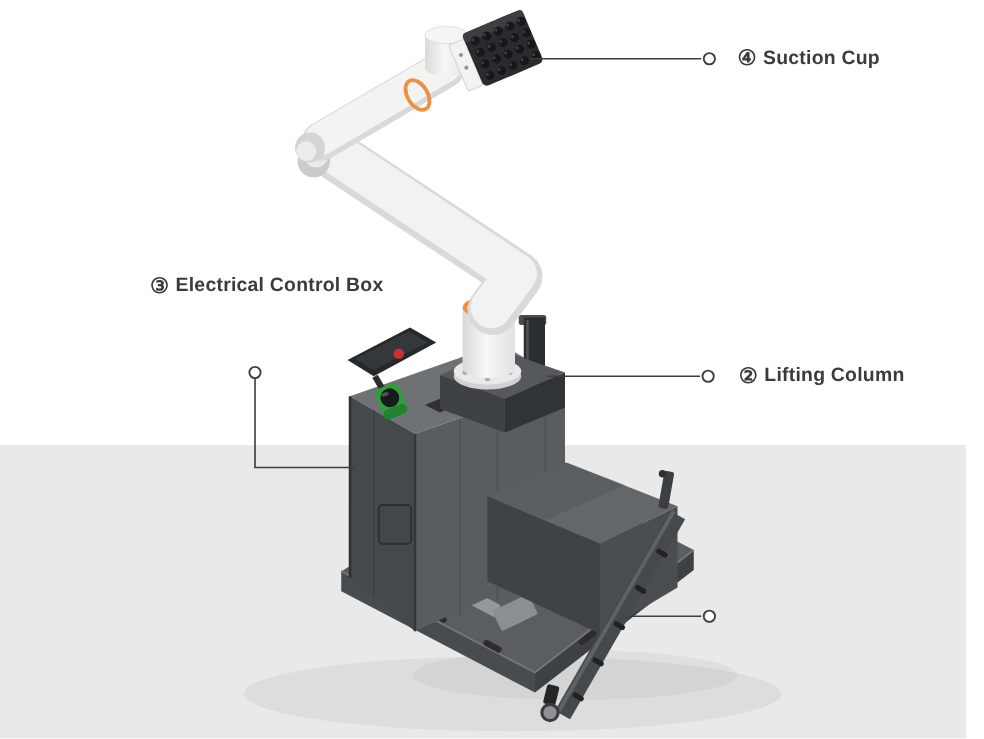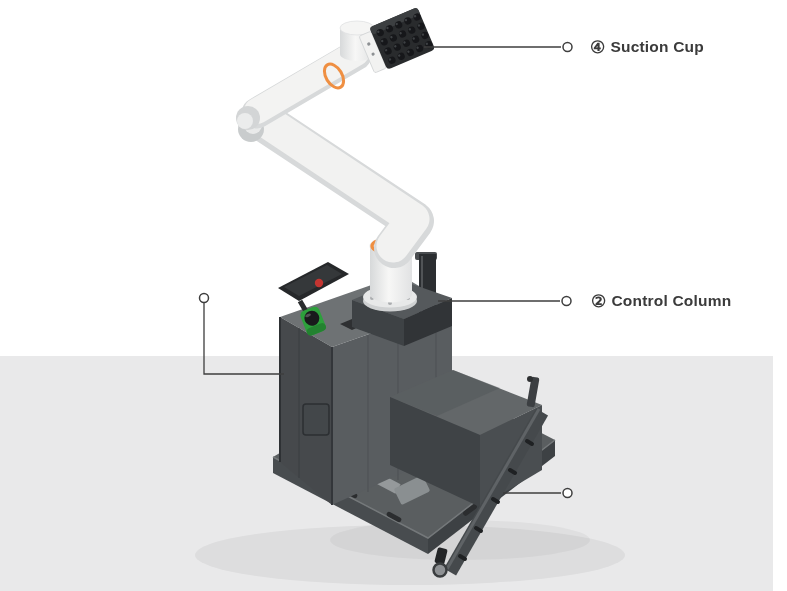--- a/index.html
+++ b/index.html
@@ -218,19 +218,22 @@
         <circle cx="204" cy="298" r="4.5" fill="#ffffff" stroke-width="1.5"></circle>
         <polyline points="204,303 204,374 284,374" fill="none"></polyline>
       </g>
     </g>
   </svg>
 
   <div class="label" style="left:590px;top:37px;">
     <span class="num">④</span><span>Suction Cup</span>
   </div>
 
+  <div class="label" style="left:120px;top:219px;">
+    <span class="num">③</span><span>Electrical Control Box</span>
+  </div>
 
   <div class="label" style="left:591px;top:291px;">
-    <span class="num">②</span><span>Control Column</span>
+    <span class="num">②</span><span>Lifting Column</span>
   </div>
 
 
 </div>
 
 </body></html>

